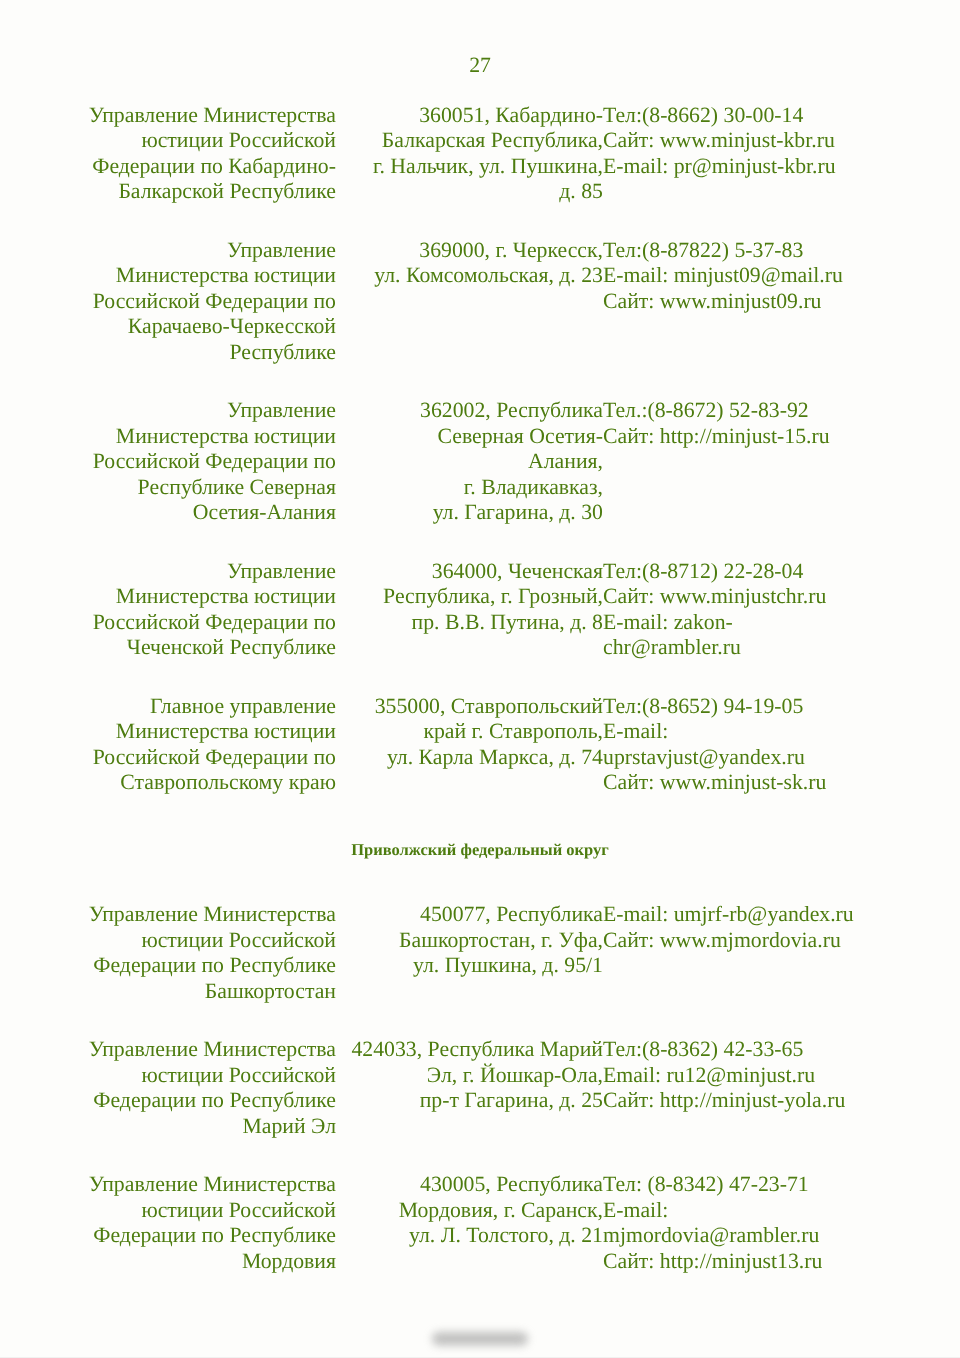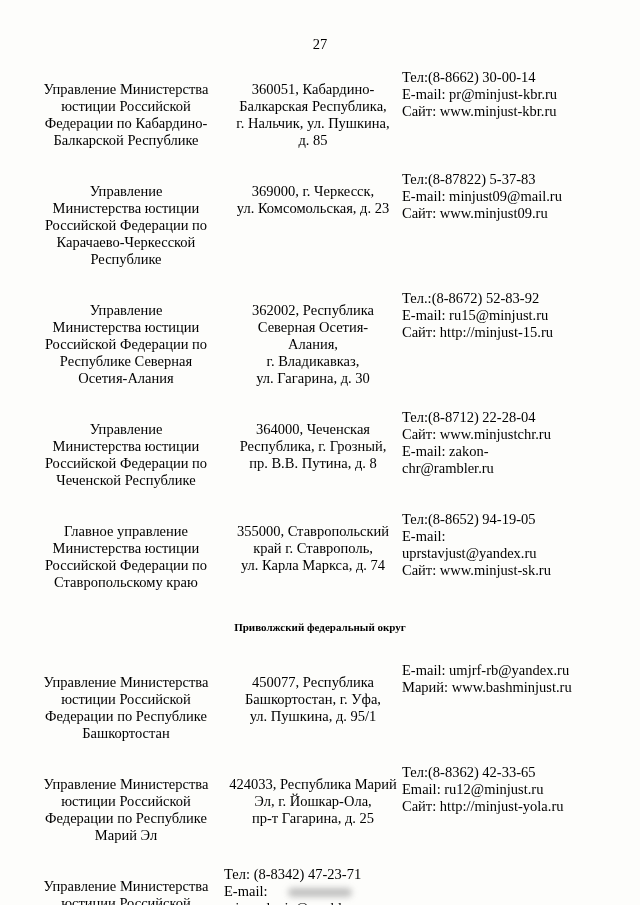--- a/index.html
+++ b/index.html
@@ -9,39 +9,38 @@
   }
   .page {
     position: relative;
     width: 640px;
     height: 905px;
     margin: 0 auto;
     background: #fdfdfb;
     font-family: "Liberation Serif", "DejaVu Serif", serif;
     font-size: 14.5px;
     line-height: 17px;
-    color: #000000;
+    color: #4d7c0f;
     box-sizing: border-box;
     padding-top: 36px;
     overflow: hidden;
   }
   .page-num {
     text-align: center;
     margin-bottom: 16px;
   }
   .row {
     display: grid;
     grid-template-columns: 196px 178px 216px;
     padding-left: 28px;
     margin-bottom: 22px;
   }
   .cell {
-    text-align: center;
+    text-align: right;
     white-space: pre-line;
-    margin-top: 12px;
   }
   .contact {
     text-align: left;
   }
   .contact .cline {
     white-space: pre-line;
   }
   .section-header {
     font-weight: bold;
     text-align: center;
@@ -72,22 +71,22 @@
     <div class="cell">Управление Министерства
 юстиции Российской
 Федерации по Кабардино-
 Балкарской Республике</div>
     <div class="cell">360051, Кабардино-
 Балкарская Республика,
 г. Нальчик, ул. Пушкина,
 д. 85</div>
     <div class="contact">
       <div class="cline">Тел:(8-8662) 30-00-14</div>
+      <div class="cline">Сайт: www.minjust-kbr.ru</div>
       <div class="cline">E-mail: pr@minjust-kbr.ru</div>
-      <div class="cline">Сайт: www.minjust-kbr.ru</div>
     </div>
   </div>
 
   <div class="row">
     <div class="cell">Управление
 Министерства юстиции
 Российской Федерации по
 Карачаево-Черкесской
 Республике</div>
     <div class="cell">369000, г. Черкесск,
@@ -105,21 +104,20 @@
 Российской Федерации по
 Республике Северная
 Осетия-Алания</div>
     <div class="cell">362002, Республика
 Северная Осетия-
 Алания,
 г. Владикавказ,
 ул. Гагарина, д. 30</div>
     <div class="contact">
       <div class="cline">Тел.:(8-8672) 52-83-92</div>
-      <div class="cline">E-mail: ru15@minjust.ru</div>
       <div class="cline">Сайт: http://minjust-15.ru</div>
     </div>
   </div>
 
   <div class="row">
     <div class="cell">Управление
 Министерства юстиции
 Российской Федерации по
 Чеченской Республике</div>
     <div class="cell">364000, Чеченская
@@ -154,21 +152,21 @@
   <div class="row">
     <div class="cell">Управление Министерства
 юстиции Российской
 Федерации по Республике
 Башкортостан</div>
     <div class="cell">450077, Республика
 Башкортостан, г. Уфа,
 ул. Пушкина, д. 95/1</div>
     <div class="contact">
       <div class="cline">E-mail: umjrf-rb@yandex.ru</div>
-      <div class="cline">Марий: www.bashminjust.ru</div>
+      <div class="cline">Сайт: www.mjmordovia.ru</div>
     </div>
   </div>
 
   <div class="row">
     <div class="cell">Управление Министерства
 юстиции Российской
 Федерации по Республике
 Марий Эл</div>
     <div class="cell">424033, Республика Марий
 Эл, г. Йошкар-Ола,
@@ -178,20 +176,23 @@
       <div class="cline">Email: ru12@minjust.ru</div>
       <div class="cline">Сайт: http://minjust-yola.ru</div>
     </div>
   </div>
 
   <div class="row">
     <div class="cell">Управление Министерства
 юстиции Российской
 Федерации по Республике
 Мордовия</div>
+    <div class="cell">430005, Республика
+Мордовия, г. Саранск,
+ул. Л. Толстого, д. 21</div>
     <div class="contact">
       <div class="cline">Тел: (8-8342) 47-23-71</div>
       <div class="cline">E-mail:
 mjmordovia@rambler.ru</div>
       <div class="cline">Сайт: http://minjust13.ru</div>
     </div>
   </div>
 
   <div class="artifact"></div>
 

